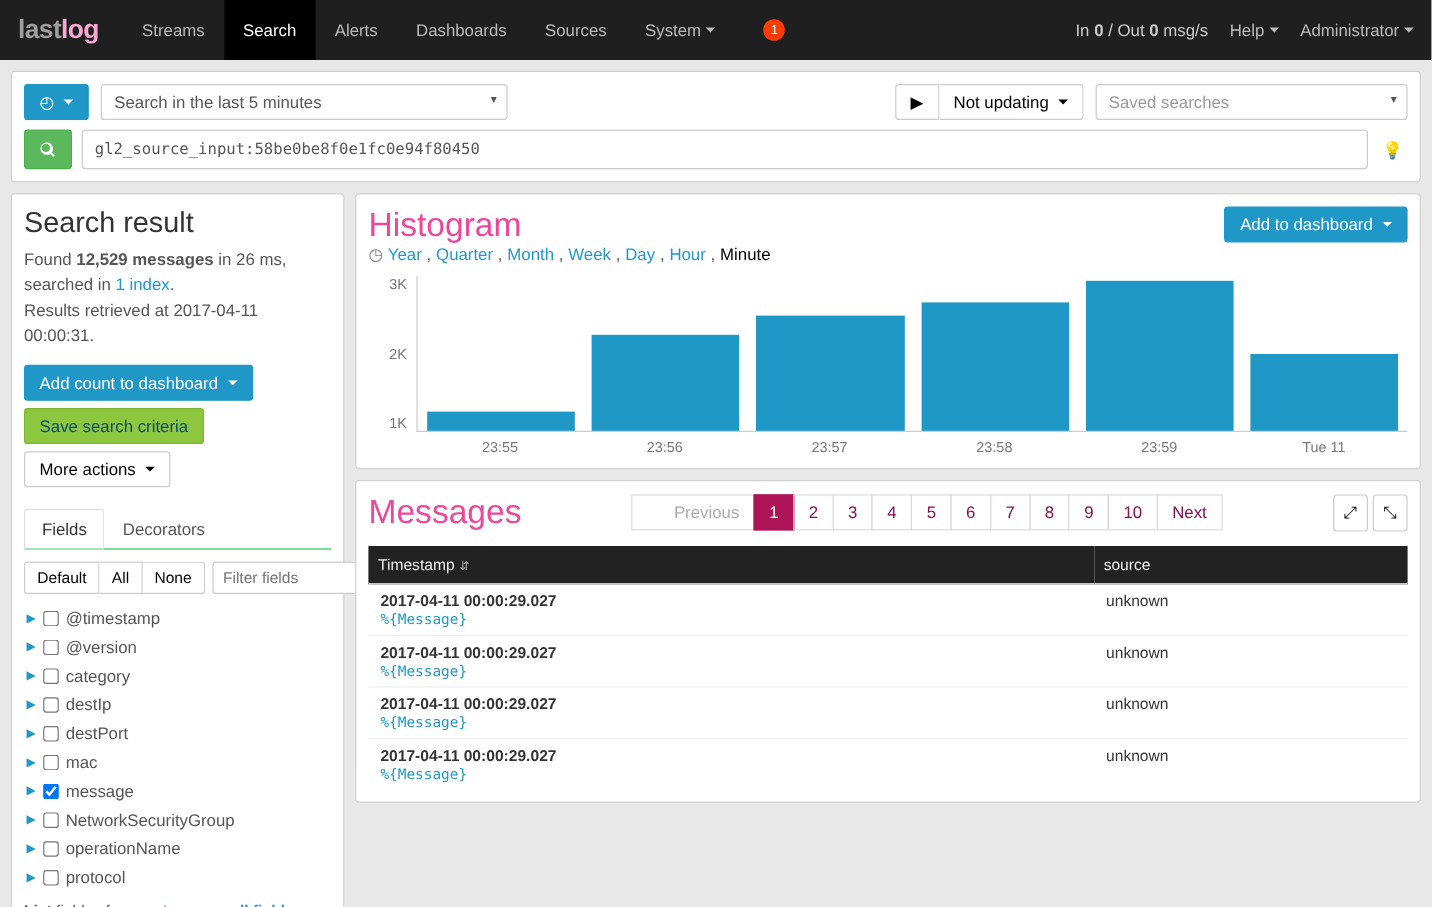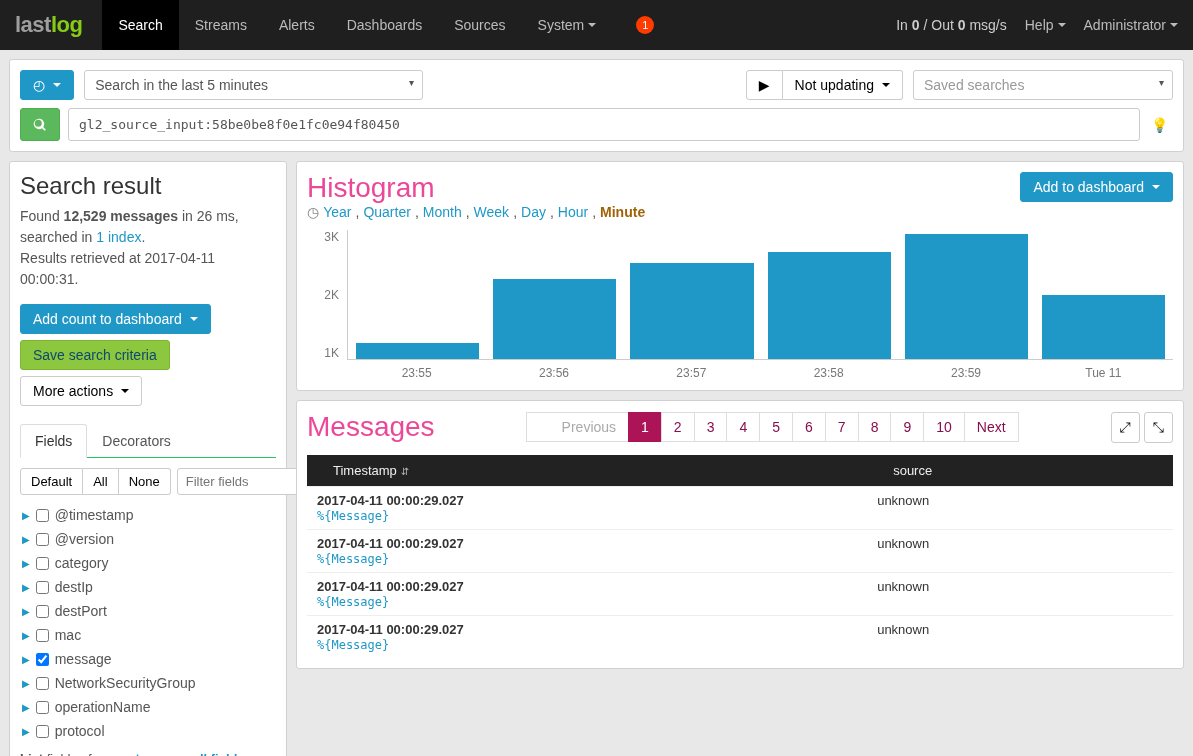--- a/index.html
+++ b/index.html
@@ -2,21 +2,21 @@
 <html><head>
 <meta charset="utf-8">
 <style>
 * { box-sizing: border-box; margin: 0; padding: 0; }
 body { font-family: -apple-system, BlinkMacSystemFont, "Segoe UI", Helvetica, Arial, sans-serif; font-size: 14px; color: #333; background: #e8e8e8; }
 a { text-decoration: none; }
 
 
 .navbar { background: #1f1f1f; color: #9e9e9e; display: flex; align-items: center; height: 50px; padding: 0 15px; }
 .navbar .logo { font-size: 22px; font-weight: bold; color: #9e9e9e; margin-right: 20px; letter-spacing: -0.5px; }
-.navbar .logo .accent { color: #84cc16; }
+.navbar .logo .accent { color: #f9a8d4; }
 .navbar .nav { display: flex; align-items: stretch; height: 50px; }
 .navbar .nav-item { display: flex; align-items: center; padding: 0 16px; cursor: pointer; color: #bbb; }
 .navbar .nav-item.active { background: #000; color: #fff; }
 .navbar .spacer { flex: 1; }
 .navbar .right { display: flex; align-items: center; gap: 18px; }
 .navbar .badge-circle { background:#ff3b00; color:#fff; width:18px; height:18px; border-radius:50%; display:inline-flex; align-items:center; justify-content:center; font-size:11px; margin-left:8px; }
 .caret { display:inline-block; width:0; height:0; margin-left:4px; vertical-align:middle; border-top:4px solid; border-right:4px solid transparent; border-left:4px solid transparent; }
 
 
 .container { padding: 9px; }
@@ -61,58 +61,58 @@
 .field-item { display:flex; align-items:center; gap:6px; padding:4px 2px; }
 .field-item .arrow { color:#1f98c7; font-size:10px; cursor:pointer; }
 .field-item label { color:#555; cursor:pointer; }
 .list-footer { margin-top:8px; font-size:13px; color:#555; }
 .list-footer a { color:#1f98c7; font-weight:600; }
 
 
 .hist-header { display:flex; justify-content:space-between; align-items:flex-start; }
 .interval-links { font-size:14px; color:#555; display:flex; gap:4px; align-items:center; flex-wrap:wrap; }
 .interval-links a { color:#1f98c7; }
-.interval-links .active { color:#a16207; font-weight:700; }
+.interval-links .active { color:#000000; font-weight:400; }
 .chart { margin-top:10px; }
 .chart-inner { display:flex; }
 .yaxis { display:flex; flex-direction:column; justify-content:space-between; align-items:flex-end; padding-right:8px; color:#777; font-size:12px; width:40px; }
 .plot { flex:1; position:relative; height:130px; border-left:1px solid #ccc; border-bottom:1px solid #ccc; }
 .bars { position:absolute; left:0; right:0; bottom:0; top:0; display:flex; align-items:flex-end; gap:14px; padding:0 8px; }
 .bar { flex:1; background:#1f98c7; }
 .xaxis { display:flex; margin-left:40px; padding:6px 8px 0 8px; gap:14px; }
 .xaxis div { flex:1; text-align:center; color:#777; font-size:12px; }
 
 
 .msg-header { display:flex; align-items:center; justify-content:space-between; gap:10px; }
 .pagination { display:flex; }
 .pagination .pg { border:1px solid #ddd; padding:6px 12px; color:#880e4f; cursor:pointer; margin-left:-1px; }
 .pagination .pg.disabled { color:#aaa; cursor:default;padding-left:35px; }
 .pagination .pg.active { background:#ad1457; border-color:#ad1457; color:#fff; }
 .icon-btns { display:flex; gap:4px; }
 .icon-btns .btn { padding:6px 8px; }
 
 .msg-table { width:100%; margin-top:12px; border-collapse:collapse; }
-.msg-table thead th { background:#222; color:#eee; text-align:left; padding:8px 26px; font-weight:400; font-size:13px; }
+.msg-table thead th { background:#222; color:#eee; text-align:left; padding:8px 8px; font-weight:400; font-size:13px; }
 .msg-table tbody td { padding:6px 10px; border-top:1px solid #eee; vertical-align:top; font-size:13px; }
 .msg-table .ts { font-weight:600; color:#333; }
 .msg-table .msglink { color:#1f98c7; font-family: Menlo, Consolas, monospace; font-size:12px; }
 .sort-icon { font-size:10px; margin-left:4px; opacity:.7; }
 
 input[type=checkbox]{ cursor:pointer; }
 </style>
 </head>
 <body>
 
 <div class="navbar">
   <div class="logo">
     <span>last</span><span class="accent">log</span>
   </div>
   <div class="nav" id="nav-links">
+      <div class="nav-item">Streams</div>
       <div class="nav-item active">Search</div>
-      <div class="nav-item">Streams</div>
       <div class="nav-item">Alerts</div>
       <div class="nav-item">Dashboards</div>
       <div class="nav-item">Sources</div>
       <div class="nav-item">System<span class="caret"></span></div>
     </div>
   <div class="nav-item">
     <span class="badge-circle">1</span>
   </div>
   <div class="spacer"></div>
   <div class="right">

